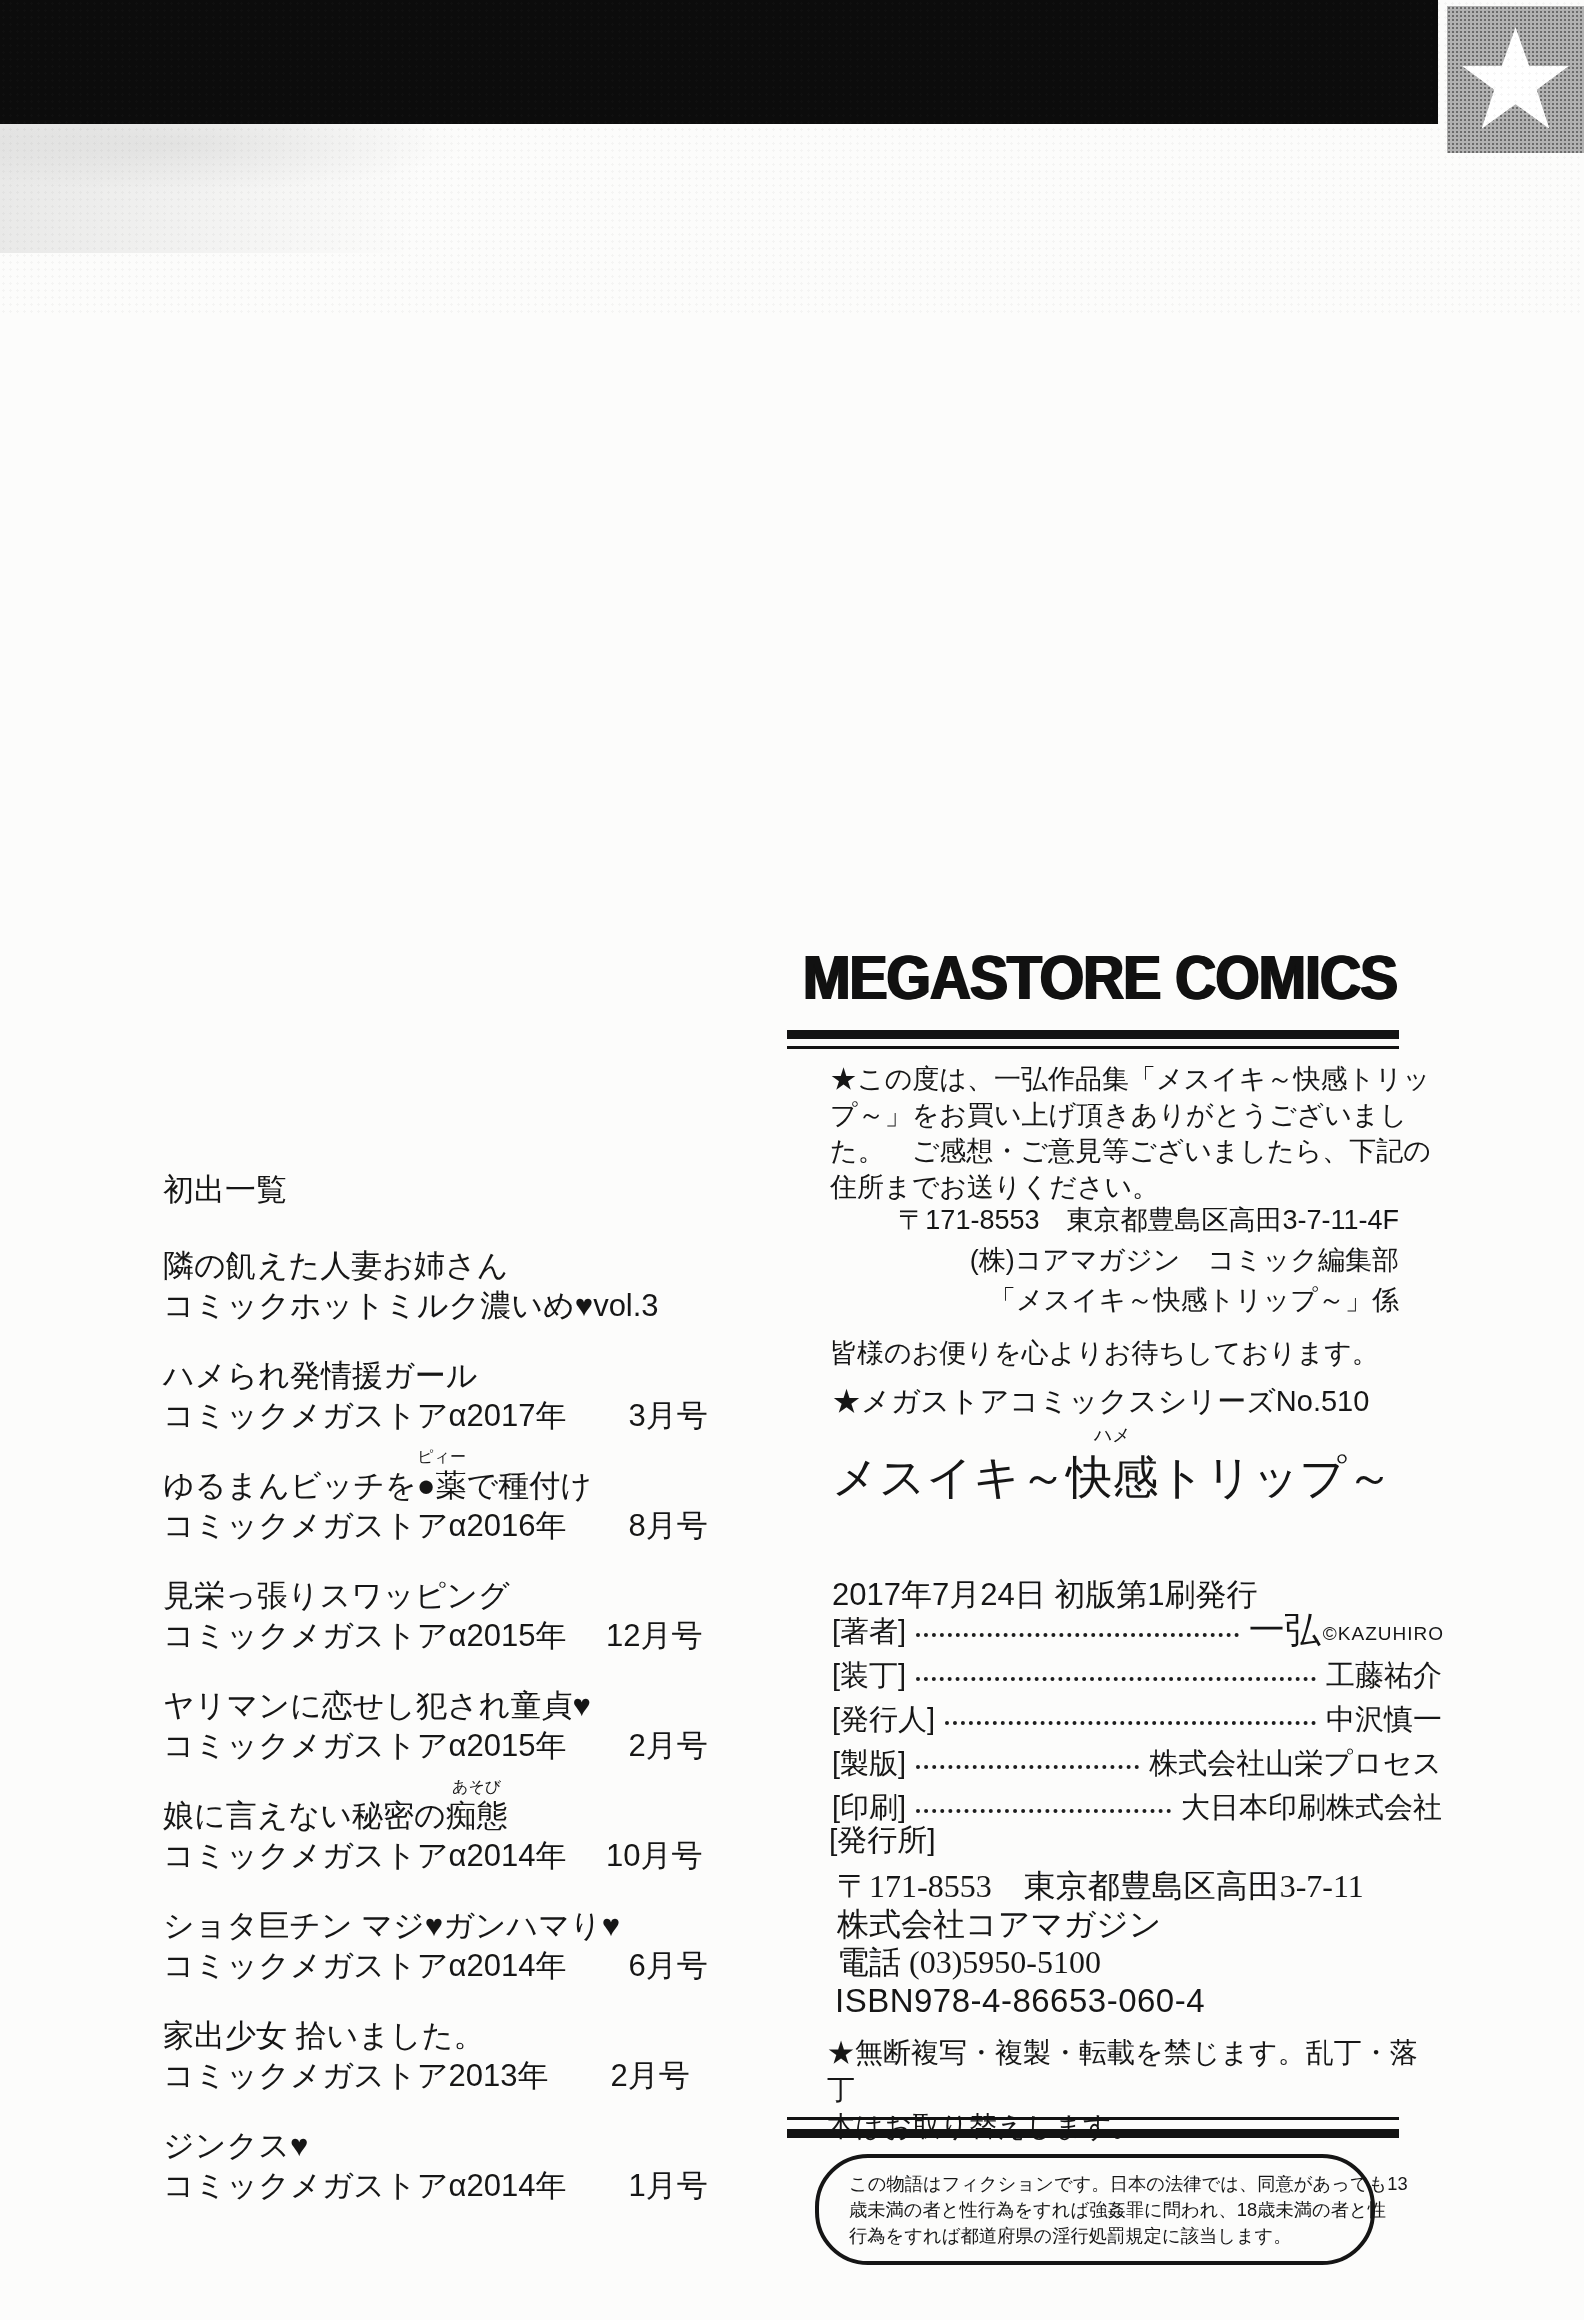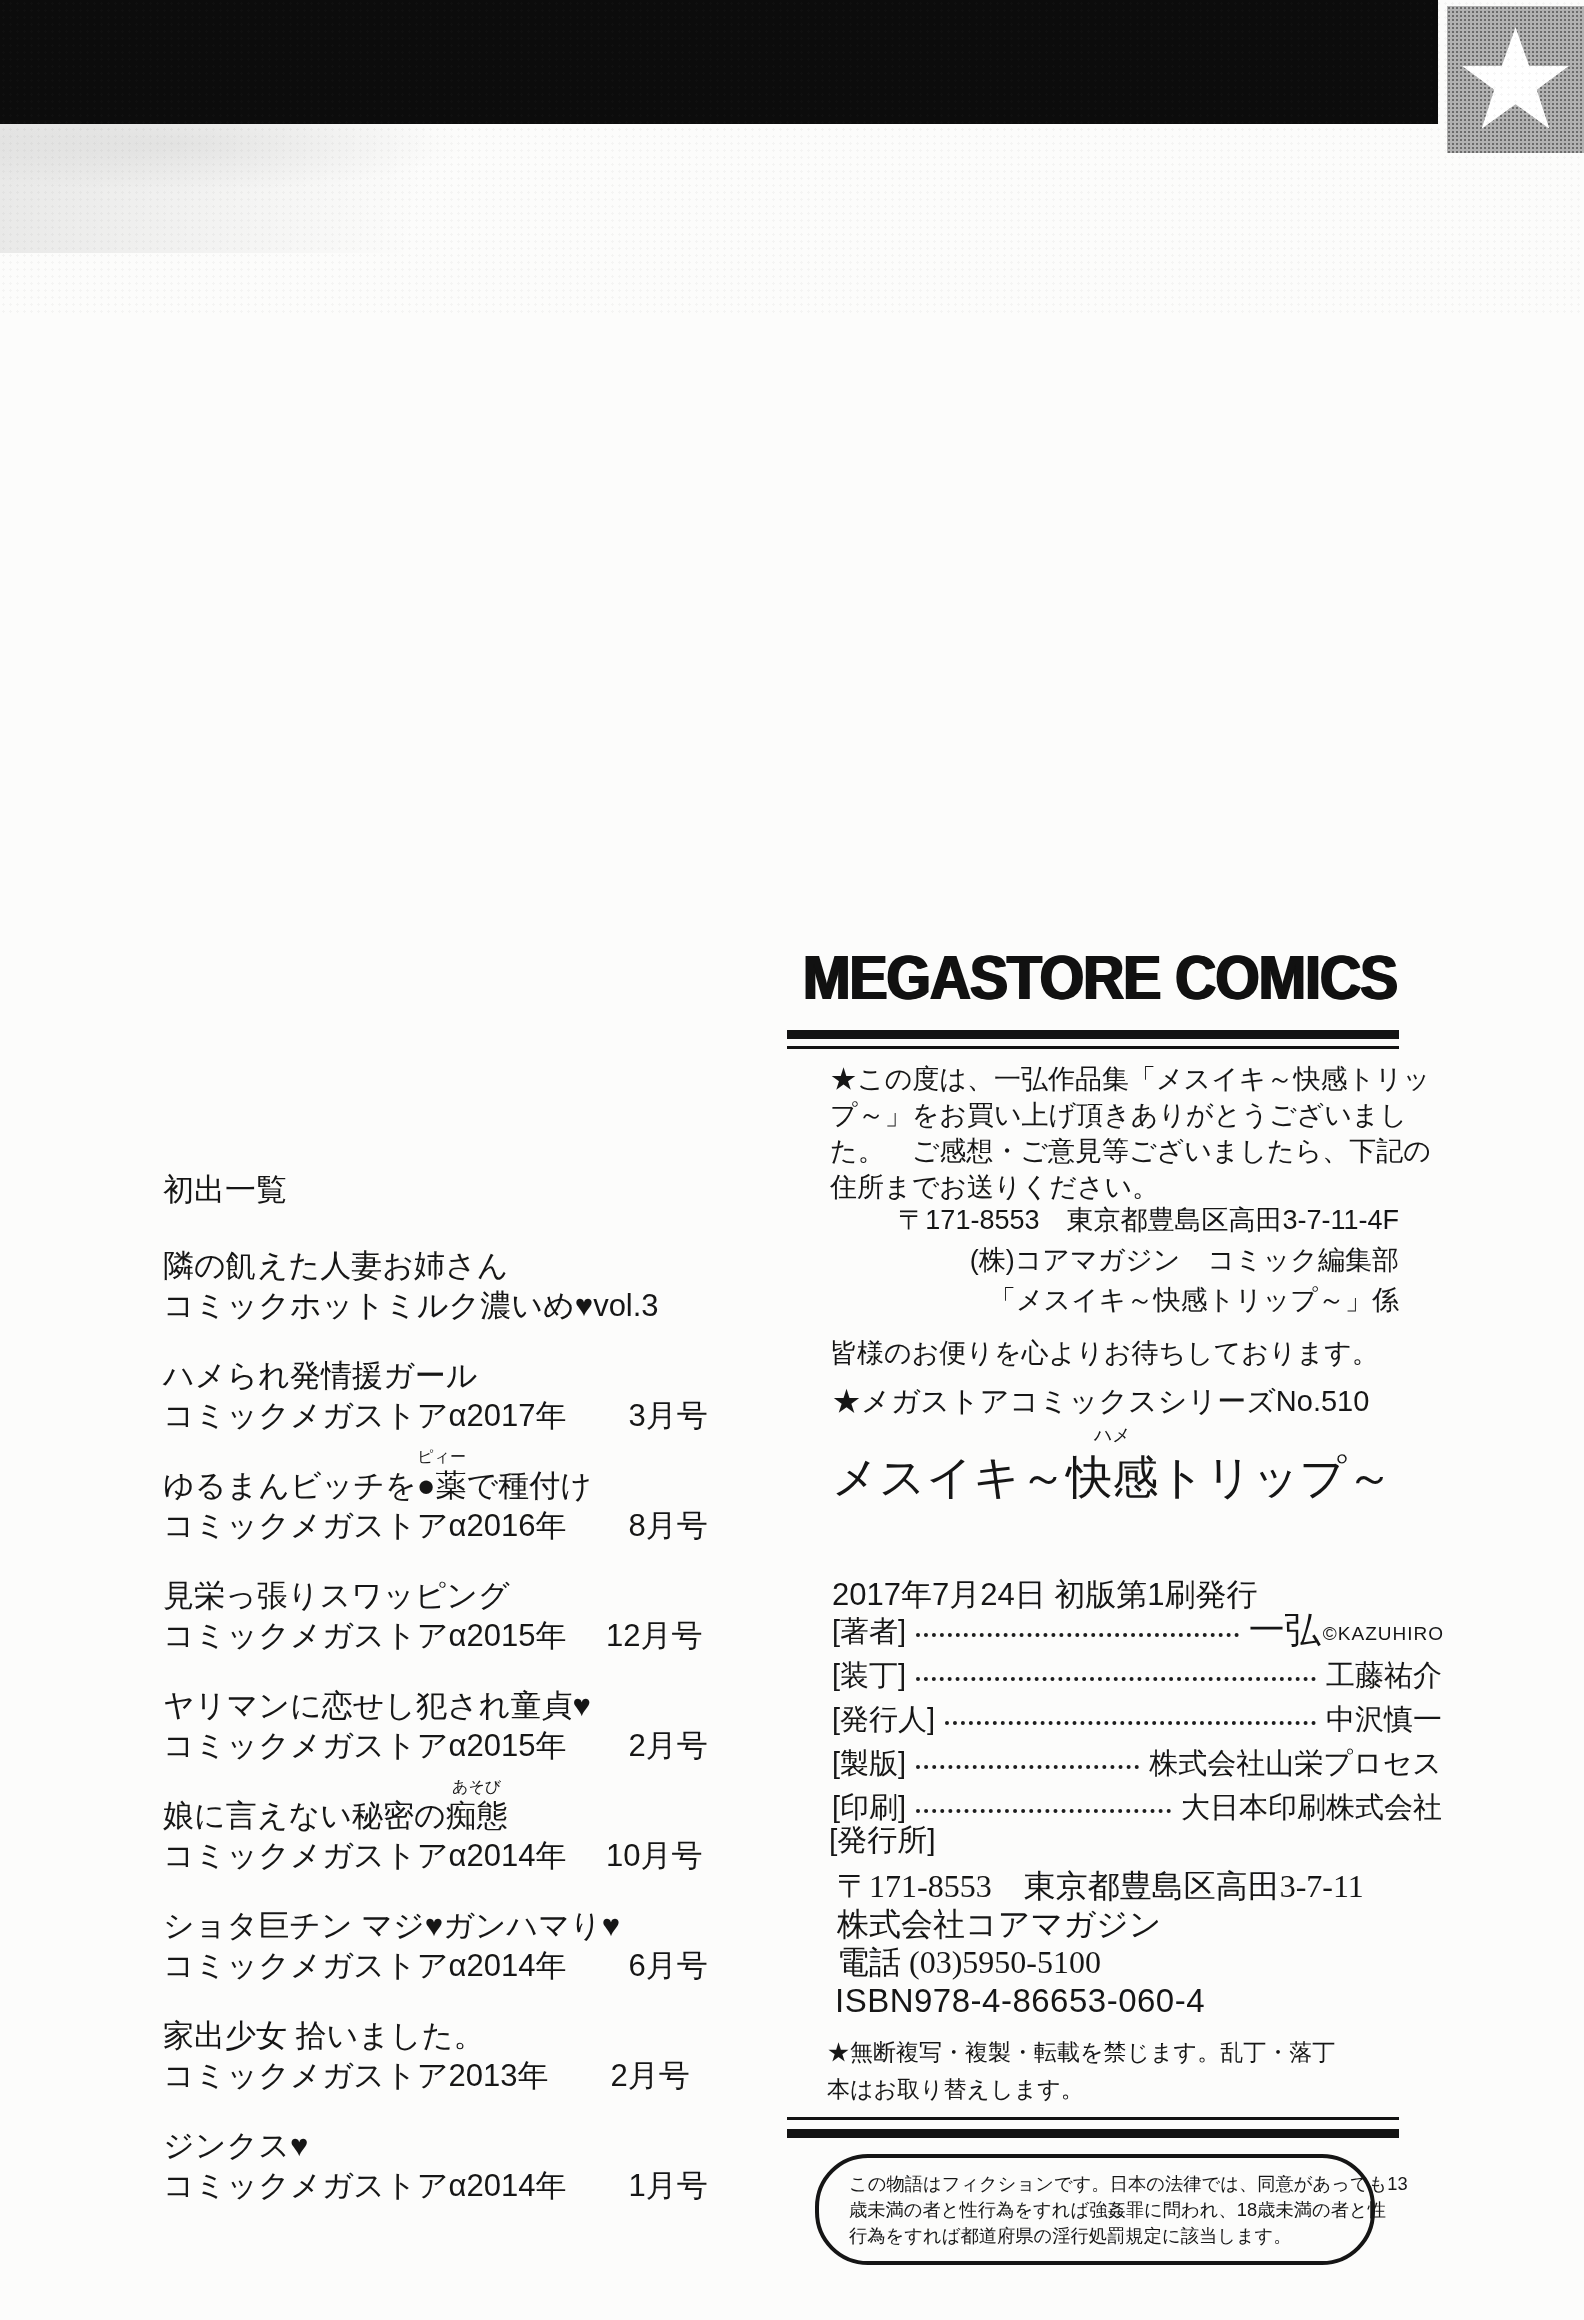--- a/index.html
+++ b/index.html
@@ -63,21 +63,21 @@
     display:flex; align-items:flex-end; height:30px; margin-bottom:14px;
     font-size:29px; line-height:30px; white-space:nowrap;
   }
   .leader { flex:1; border-bottom:4px dotted #1d1d1d; margin:0 10px 9px 10px; min-width:30px; }
   .author-name { font-size:36px; line-height:32px; }
   .name-suffix { font-size:19px; line-height:19px; letter-spacing:1px; margin:0 0 3px 2px; }
   .pub-label { top:1820px; font-size:30px; padding-left:42px; }
   .pub-addr  { top:1859px; font-size:32px; line-height:38px; padding-left:50px;
                font-family:"Liberation Serif", serif;margin-top:8px; }
   .isbn   { top:1982px; font-size:33px; padding-left:48px; letter-spacing:0.5px; }
-  .notice { top:2034px; font-size:23px; line-height:37px; padding-left:40px;font-family:Liberation Serif, serif; }
+  .notice { top:2034px; font-size:28px; line-height:37px; padding-left:40px;font-family:Liberation Serif, serif; }
   .fiction-box {
     position:absolute; left:815px; top:2154px; width:560px; height:111px;
     border:4px solid #151515; border-radius:53px; box-sizing:border-box;
     padding:13px 0 0 30px; font-size:18.3px; line-height:26px; white-space:nowrap;
   }
 </style>
 </head>
 <body>
 
 <div class="page">

